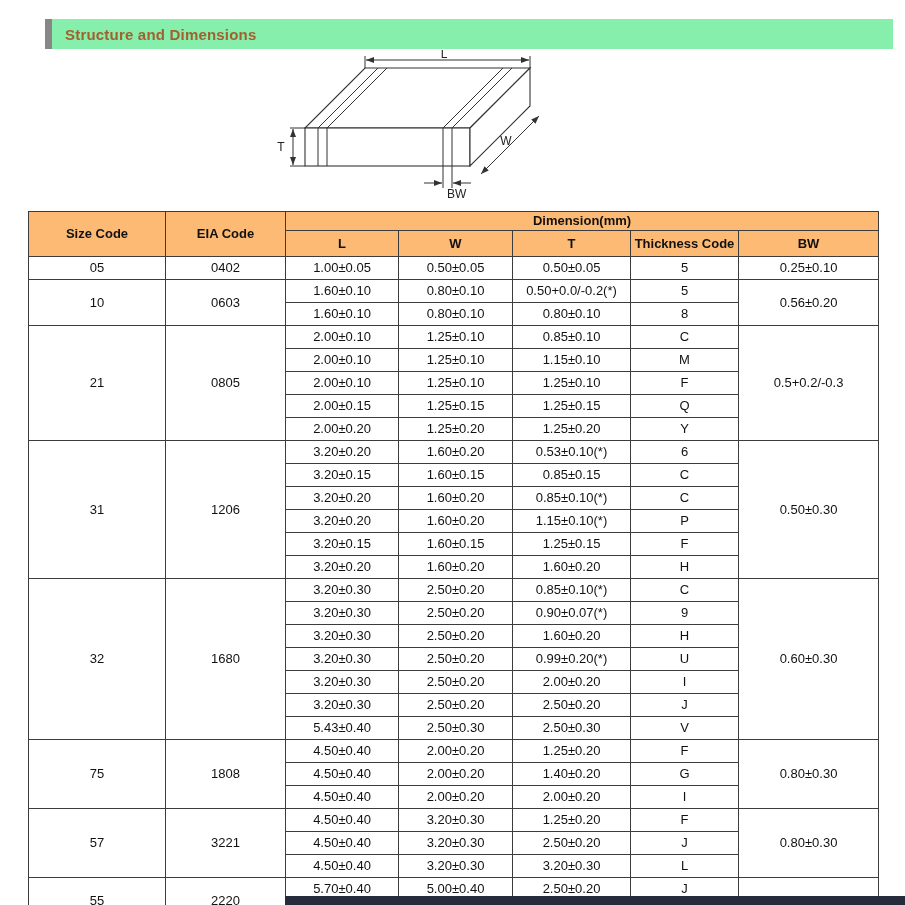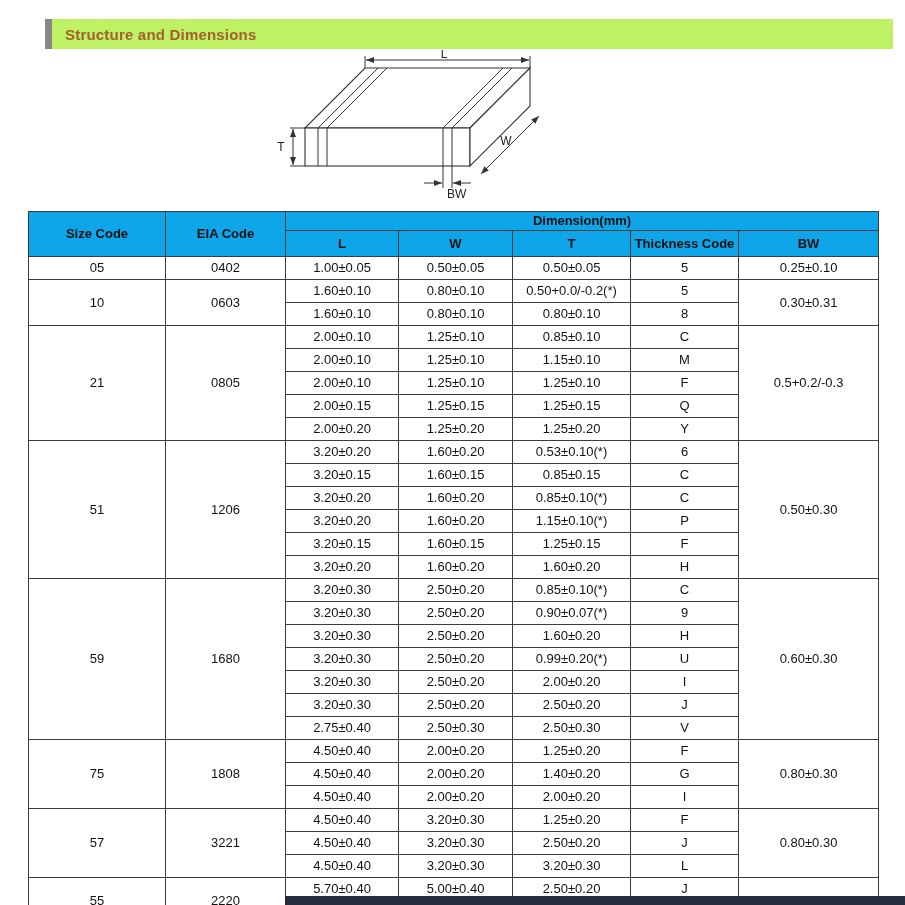--- a/index.html
+++ b/index.html
@@ -8,41 +8,41 @@
     --line:#3c3c3c;
   }
   html,body{margin:0;padding:0;}
   body{
     width:905px;height:905px;position:relative;overflow:hidden;
     background:#ffffff;color:#111;
     font-family:"Liberation Sans", sans-serif;
   }
   .title-bar{
     position:absolute;top:19px;left:45px;right:12px;height:30px;
-    background:#bef264;display:flex;align-items:center;
+    background:#86efac;display:flex;align-items:center;
   }
   .accent{width:7px;height:30px;background:#878787;margin-right:13px;flex:0 0 auto;}
   .title-bar h1{
     margin:0;font-size:15px;font-weight:bold;color:var(--title-color);letter-spacing:.2px;
   }
   .diagram{position:absolute;top:50px;left:0;width:905px;height:160px;}
   .diagram text{font-family:"Liberation Sans", sans-serif;font-size:12px;fill:#222;}
   table.dim-table{
     position:absolute;top:211px;left:28px;width:850px;
     border-collapse:collapse;table-layout:fixed;
     font-size:13px;text-align:center;color:#111;
   }
   .dim-table th,.dim-table td{
     border:1px solid var(--line);
     padding:1px 2px;height:20px;line-height:1.25;
     overflow:hidden;white-space:nowrap;
   }
   .dim-table thead tr.h1 th{height:15px;font-size:13px;}
   .dim-table thead tr.h2 th{height:23px;}
-  .dim-table th{font-weight:bold;background:#0ea5e9;}
+  .dim-table th{font-weight:bold;background:#fdba74;}
   .footer-bar{
     position:absolute;left:285px;right:0;bottom:0;height:9px;
     background:var(--footer-bar-color);
   }
 </style>
 </head>
 <body>
 
 <div class="title-bar">
   <span class="accent"></span>
@@ -132,21 +132,21 @@
         <td>5</td>
         <td rowspan="1">0.25±0.10</td>
       </tr>
       <tr>
         <td rowspan="2">10</td>
         <td rowspan="2">0603</td>
         <td>1.60±0.10</td>
         <td>0.80±0.10</td>
         <td>0.50+0.0/-0.2(*)</td>
         <td>5</td>
-        <td rowspan="2">0.30±0.31</td>
+        <td rowspan="2">0.56±0.20</td>
       </tr>
       <tr>
         <td>1.60±0.10</td>
         <td>0.80±0.10</td>
         <td>0.80±0.10</td>
         <td>8</td>
       </tr>
       <tr>
         <td rowspan="5">21</td>
         <td rowspan="5">0805</td>
@@ -174,21 +174,21 @@
         <td>1.25±0.15</td>
         <td>Q</td>
       </tr>
       <tr>
         <td>2.00±0.20</td>
         <td>1.25±0.20</td>
         <td>1.25±0.20</td>
         <td>Y</td>
       </tr>
       <tr>
-        <td rowspan="6">51</td>
+        <td rowspan="6">31</td>
         <td rowspan="6">1206</td>
         <td>3.20±0.20</td>
         <td>1.60±0.20</td>
         <td>0.53±0.10(*)</td>
         <td>6</td>
         <td rowspan="6">0.50±0.30</td>
       </tr>
       <tr>
         <td>3.20±0.15</td>
         <td>1.60±0.15</td>
@@ -213,21 +213,21 @@
         <td>1.25±0.15</td>
         <td>F</td>
       </tr>
       <tr>
         <td>3.20±0.20</td>
         <td>1.60±0.20</td>
         <td>1.60±0.20</td>
         <td>H</td>
       </tr>
       <tr>
-        <td rowspan="7">59</td>
+        <td rowspan="7">32</td>
         <td rowspan="7">1680</td>
         <td>3.20±0.30</td>
         <td>2.50±0.20</td>
         <td>0.85±0.10(*)</td>
         <td>C</td>
         <td rowspan="7">0.60±0.30</td>
       </tr>
       <tr>
         <td>3.20±0.30</td>
         <td>2.50±0.20</td>
@@ -252,21 +252,21 @@
         <td>2.00±0.20</td>
         <td>I</td>
       </tr>
       <tr>
         <td>3.20±0.30</td>
         <td>2.50±0.20</td>
         <td>2.50±0.20</td>
         <td>J</td>
       </tr>
       <tr>
-        <td>2.75±0.40</td>
+        <td>5.43±0.40</td>
         <td>2.50±0.30</td>
         <td>2.50±0.30</td>
         <td>V</td>
       </tr>
       <tr>
         <td rowspan="3">75</td>
         <td rowspan="3">1808</td>
         <td>4.50±0.40</td>
         <td>2.00±0.20</td>
         <td>1.25±0.20</td>

